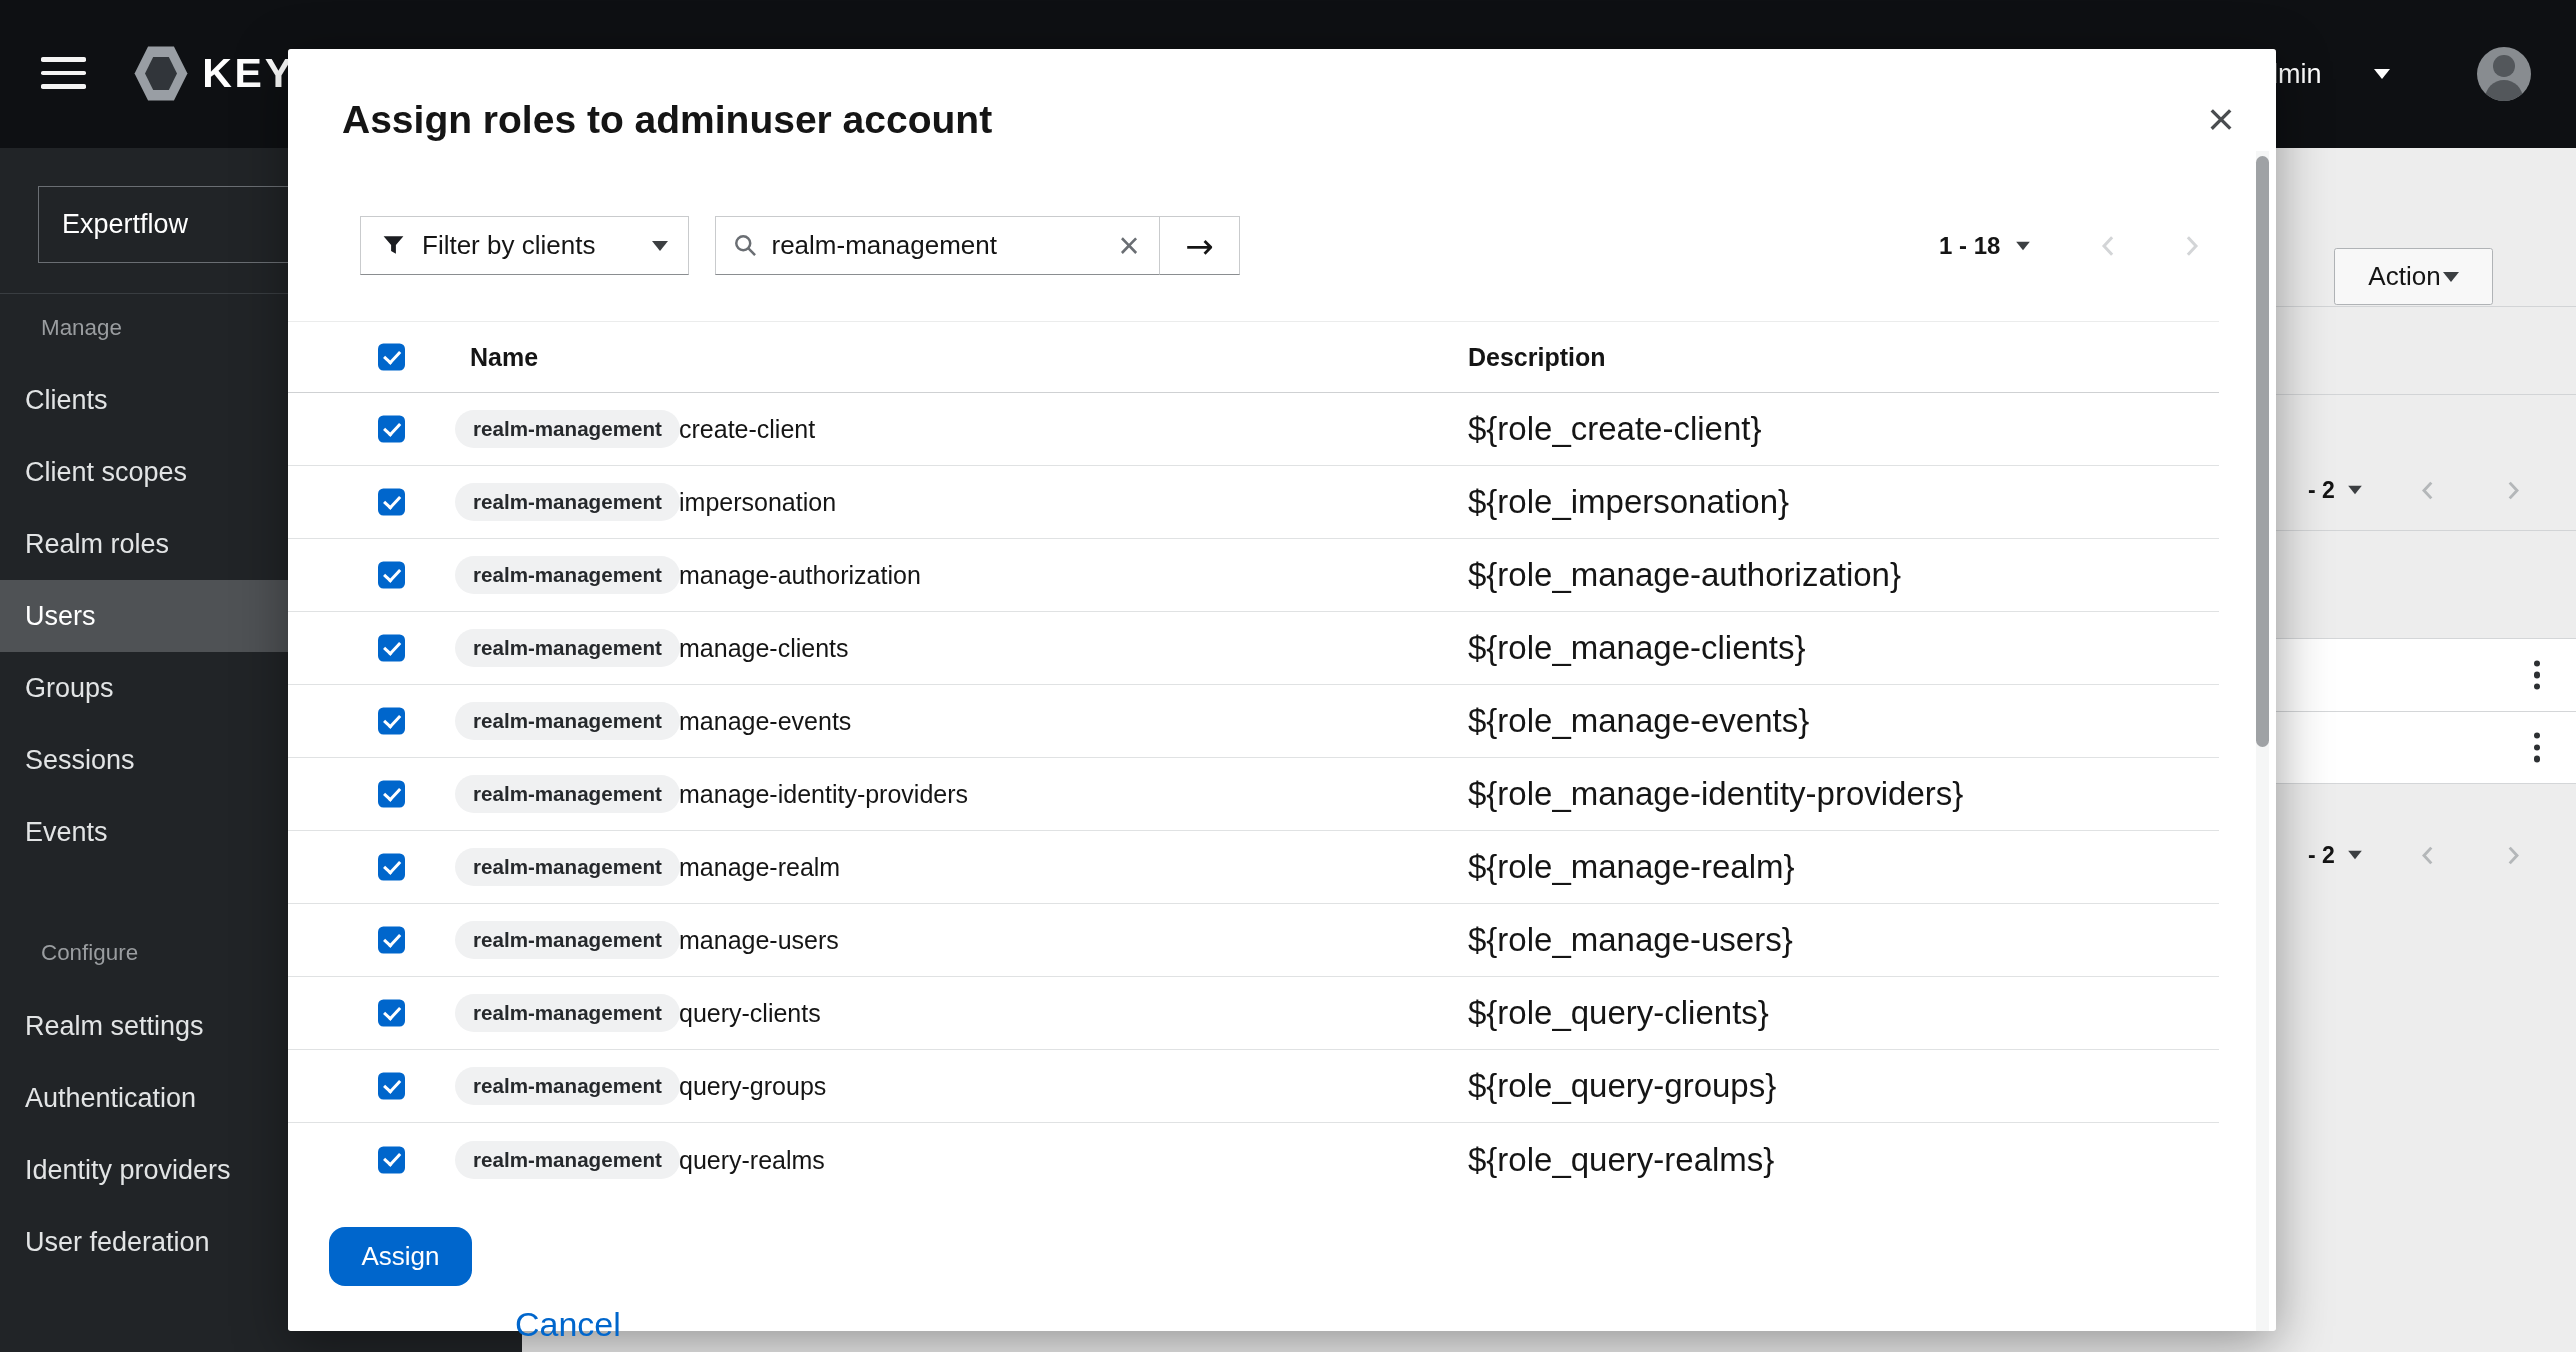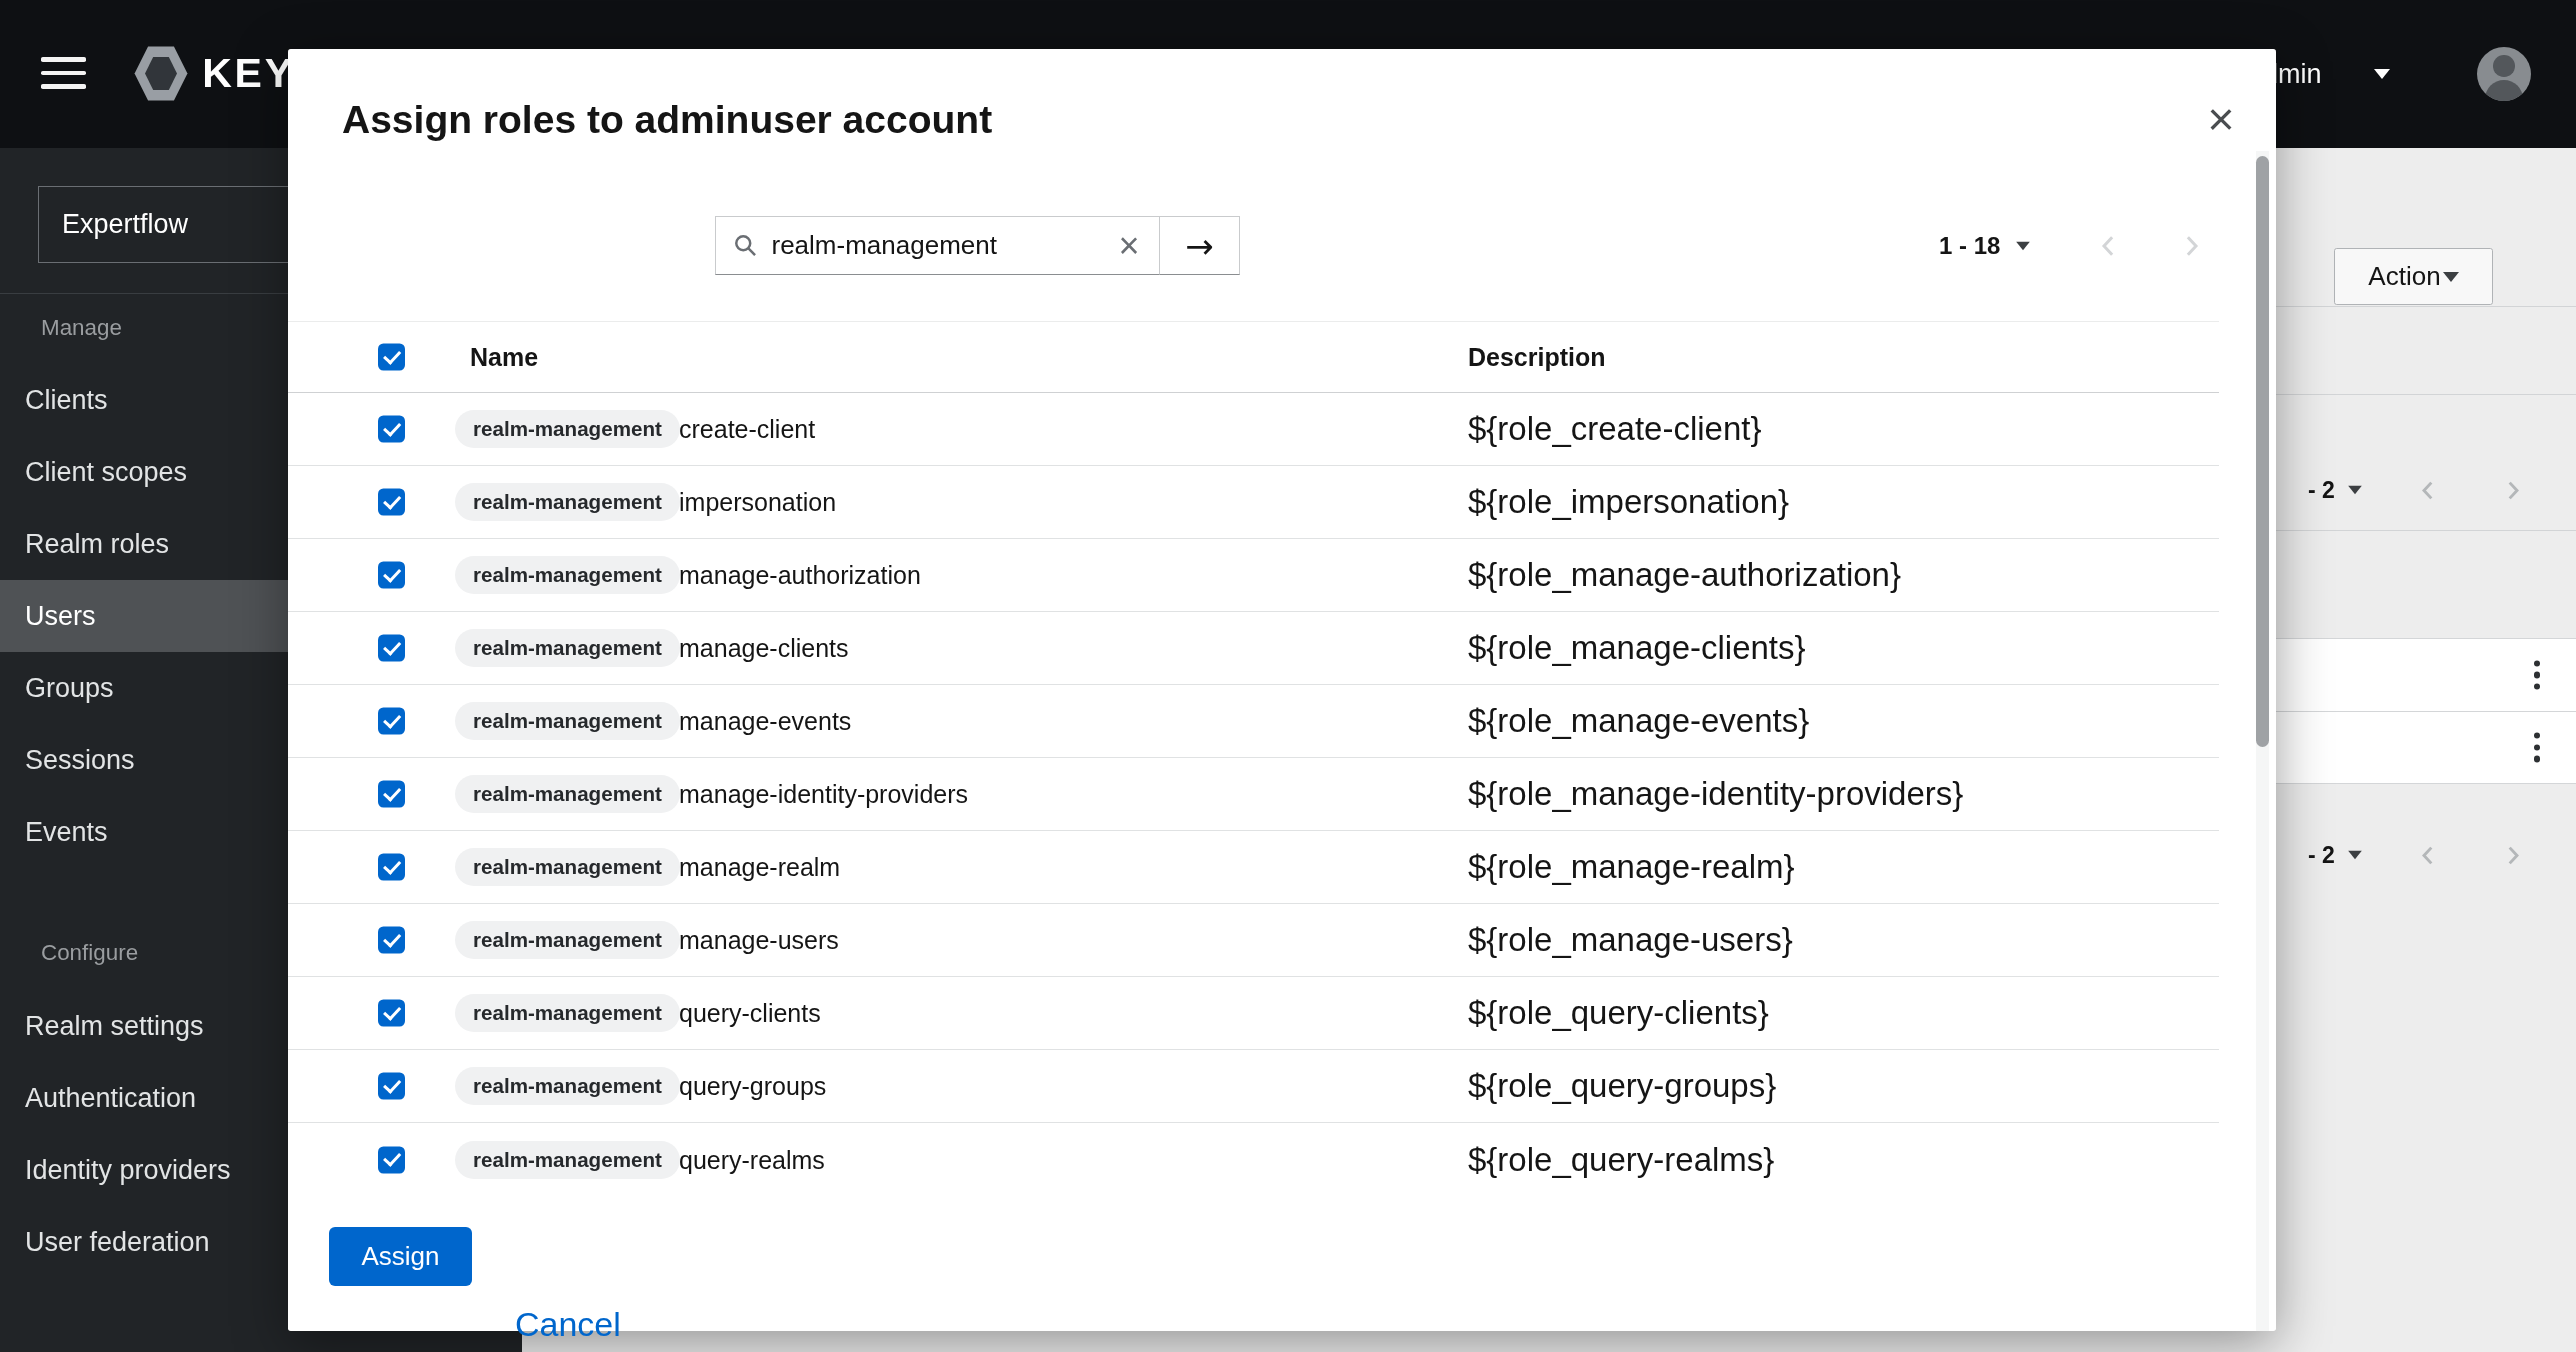--- a/index.html
+++ b/index.html
@@ -102,21 +102,21 @@
   .cb::after{content:"";position:absolute;left:9px;top:3.6px;width:7.2px;height:13.4px;
     border-right:3.6px solid #fff;border-bottom:3.6px solid #fff;transform:rotate(43deg);}
   .h-name{left:151px;font-size:25px;font-weight:700;margin-left:31px;}
   .h-desc{left:1180px;font-size:25px;font-weight:700;}
   .badge{left:167px;height:38px;line-height:38px;padding:0 18px;border-radius:19px;background:#f0f1f2;
     font-size:20.6px;font-weight:600;color:#26292c;white-space:nowrap;}
   .r-name{left:391px;font-size:25px;white-space:nowrap;}
   .r-desc{left:1180px;font-size:33px;white-space:nowrap;}
 
   .assign-btn{position:absolute;left:41px;top:1178px;width:143px;height:59px;background:var(--accent);
-    color:#fff;border:none;border-radius:6px;font-size:26px;cursor:pointer;font-family:inherit;}
+    color:#fff;border:none;border-radius:16px;font-size:26px;cursor:pointer;font-family:inherit;}
   .cancel-link{position:absolute;left:227px;top:1246px;height:59px;line-height:59px;color:var(--accent);
     font-size:34px;cursor:pointer;text-decoration:none;}
 
   .scroll-track{position:absolute;left:1968px;top:102px;width:13.4px;height:1180px;background:#f5f6f6;cursor:pointer;}
   .scroll-thumb{position:absolute;left:1968px;top:107px;width:13.4px;height:591px;background:#9fa2a5;border-radius:7.2px;cursor:grab;}
 </style>
 </head>
 <body>
 
 <header class="topbar">
@@ -217,20 +217,29 @@
           <path d="M9.5 5 L16 12 L9.5 19" stroke="#b4b7b9" stroke-width="2.6" fill="none"></path>
         </svg>
     </span>
   </div>
 </main>
 
 <section class="modal">
   <h1 class="modal-title">Assign roles to adminuser account</h1>
   <button class="modal-close" aria-label="Close"></button>
 
+  <div class="filter-btn">
+    <span class="filter-icon">
+      <svg width="25" height="25" viewBox="0 0 24 24">
+          <path d="M2.5 3h19l-7.2 8.6V20l-4.6-2.8v-5.6L2.5 3z" fill="#1b1d21"></path>
+        </svg>
+    </span>
+    <span>Filter by clients</span>
+    <span class="caret"></span>
+  </div>
 
   <div class="search-group">
     <div class="search-box">
       <span class="search-icon">
         <svg width="27" height="27" viewBox="0 0 24 24">
           <circle cx="10" cy="10" r="6.2" fill="none" stroke="#6a6e73" stroke-width="2.2"></circle>
           <line x1="14.6" y1="14.6" x2="20.5" y2="20.5" stroke="#6a6e73" stroke-width="2.2"></line>
         </svg>
       </span>
       <span class="search-value">realm-management</span>

